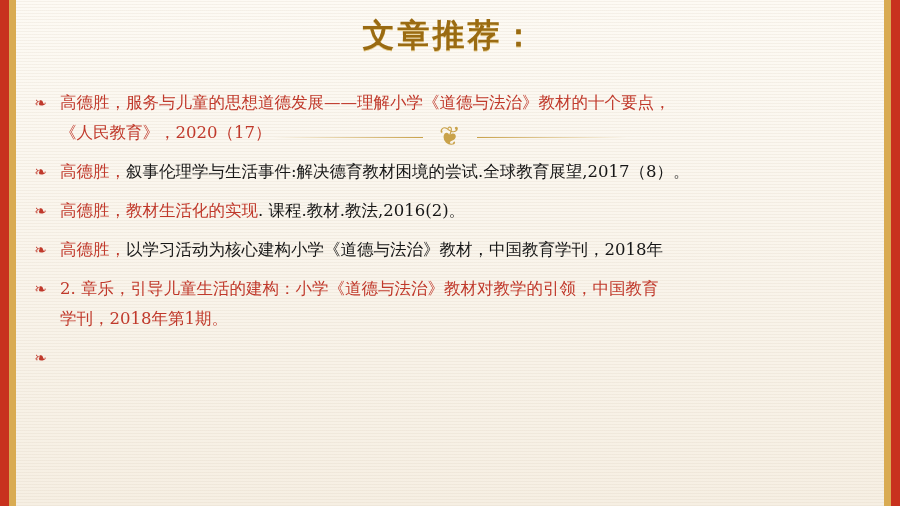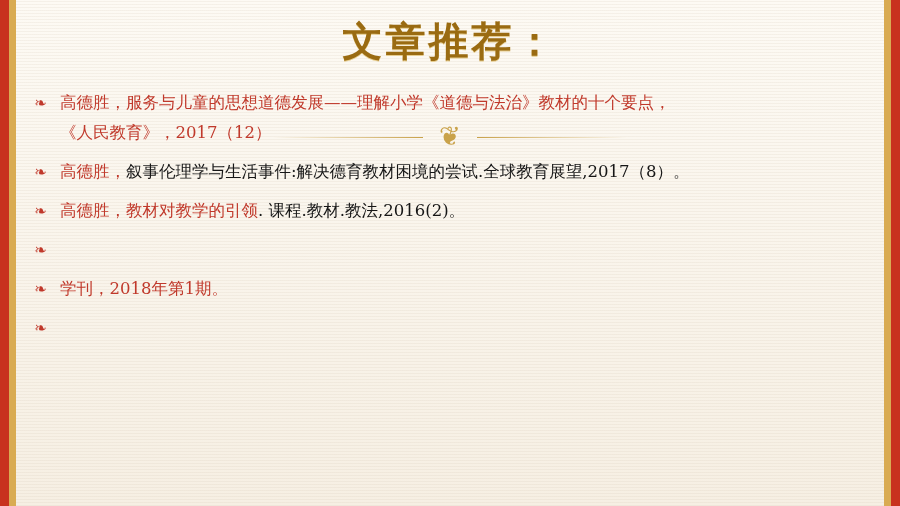--- a/index.html
+++ b/index.html
@@ -25,21 +25,21 @@
       linear-gradient(180deg, #fdfaf4 0%, #f6efe3 100%);
     overflow: hidden;
   }
   .title {
     position: absolute;
     top: 14px;
     left: 0;
     width: 900px;
     text-align: center;
     font-family: "DejaVu Serif", "Liberation Serif", serif;
-    font-size: 40px;
+    font-size: 32px;
     font-weight: 700;
     letter-spacing: 3px;
     color: #9a6b12;
     text-shadow: 0 1px 0 #e6cd90;
   }
   .ornament {
     position: absolute;
     top: 121px;
     left: 0;
     width: 900px;
@@ -108,43 +108,45 @@
     <span class="rule-l"></span>
     <span>❦</span>
     <span class="rule-r"></span>
   </div>
 
   <div class="content">
       <div class="item">
         <div class="bullet">❧</div>
         <div class="para">
           <span class="indent"><span class="red">高德胜，</span><span class="red">服务与儿童的思想道德发展——理解小学《道德与法治》教材的十个要点，</span></span>
-          <span class="indent"><span class="red">《人民教育》，2017（12）</span></span>
+          <span class="indent"><span class="red">《人民教育》，2020（17）</span></span>
         </div>
       </div>
       <div class="item">
         <div class="bullet">❧</div>
         <div class="para">
           <span class="indent"><span class="red">高德胜，</span><span class="black">叙事伦理学与生活事件:解决德育教材困境的尝试.全球教育展望,2017（8）。</span></span>
         </div>
       </div>
       <div class="item">
         <div class="bullet">❧</div>
         <div class="para">
-          <span class="indent"><span class="red">高德胜，</span><span class="red">教材对教学的引领</span><span class="black">. 课程.教材.教法,2016(2)。</span></span>
+          <span class="indent"><span class="red">高德胜，</span><span class="red">教材生活化的实现</span><span class="black">. 课程.教材.教法,2016(2)。</span></span>
         </div>
       </div>
       <div class="item">
         <div class="bullet">❧</div>
         <div class="para">
+          <span class="indent"><span class="red">高德胜，</span><span class="black">以学习活动为核心建构小学《道德与法治》教材，中国教育学刊，2018年</span></span>
         </div>
       </div>
       <div class="item">
         <div class="bullet">❧</div>
         <div class="para">
+          <span class="indent"><span class="red">2. 章乐，</span><span class="red">引导儿童生活的建构：小学《道德与法治》教材对教学的引领，中国教育</span></span>
           <span class="indent"><span class="red">学刊，2018年第1期。</span></span>
         </div>
       </div>
       <div class="item">
         <div class="bullet">❧</div>
         <div class="para">
         </div>
       </div>
     </div>
 

